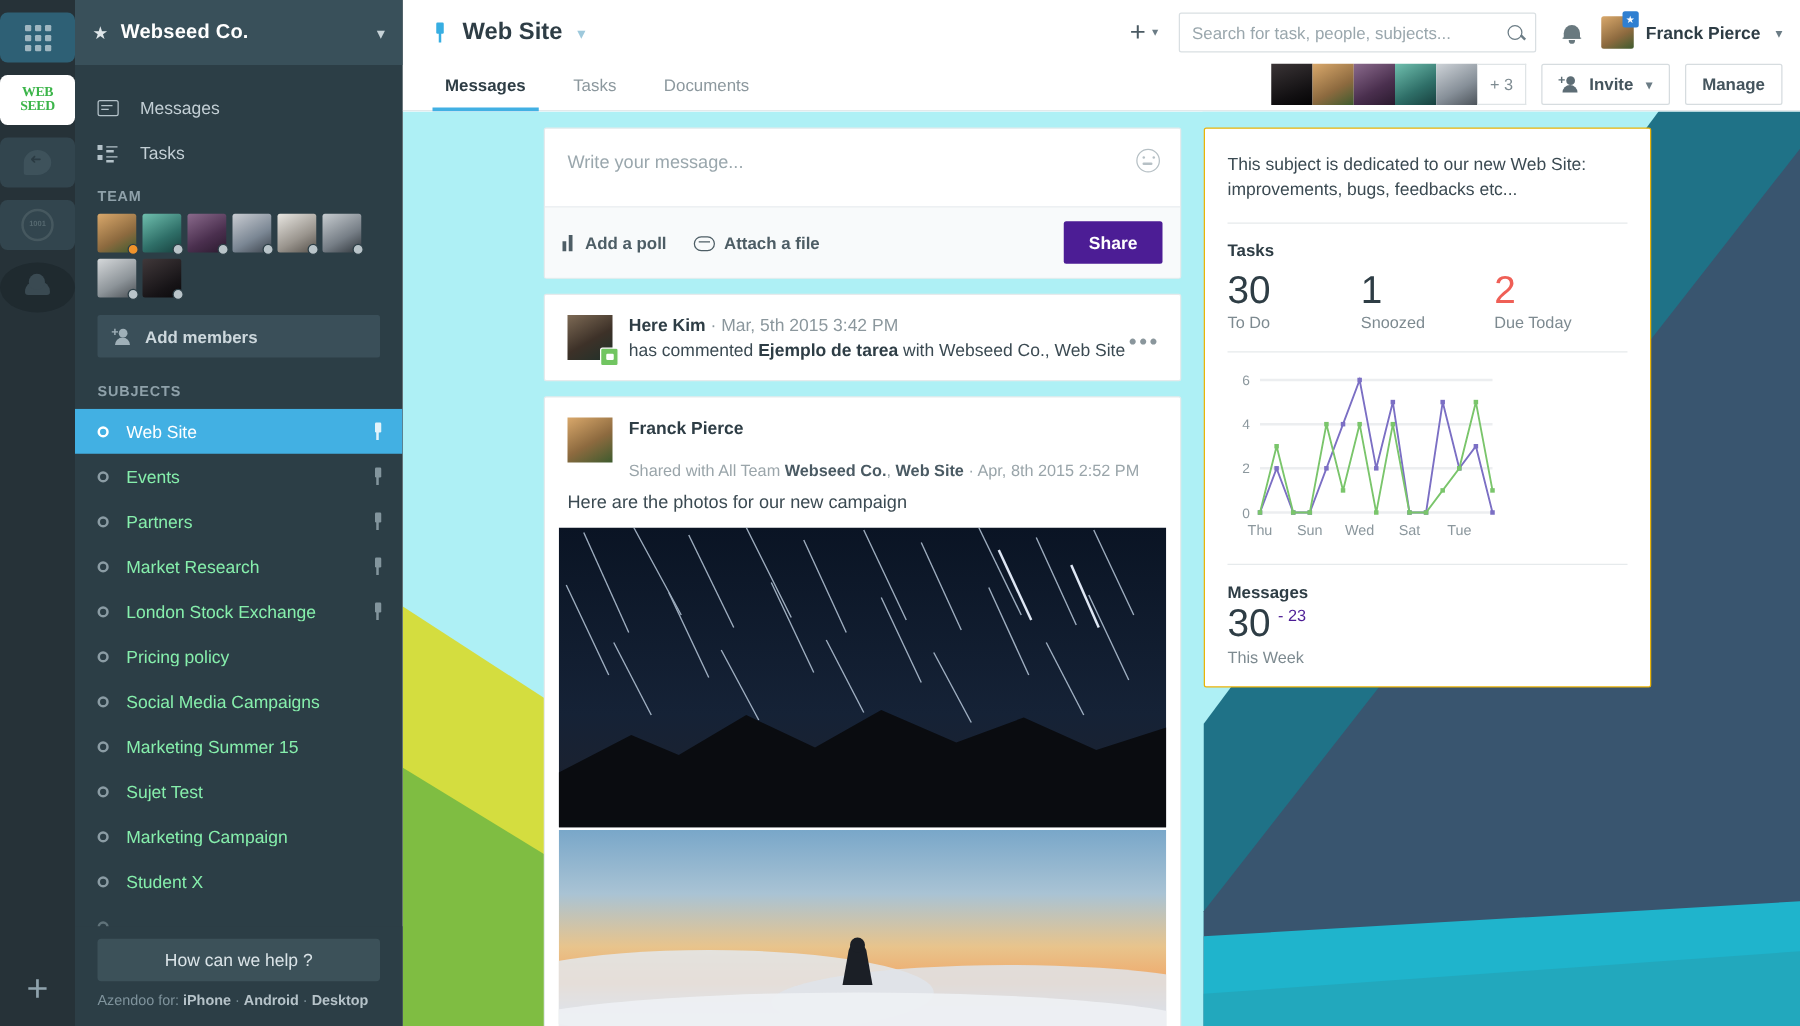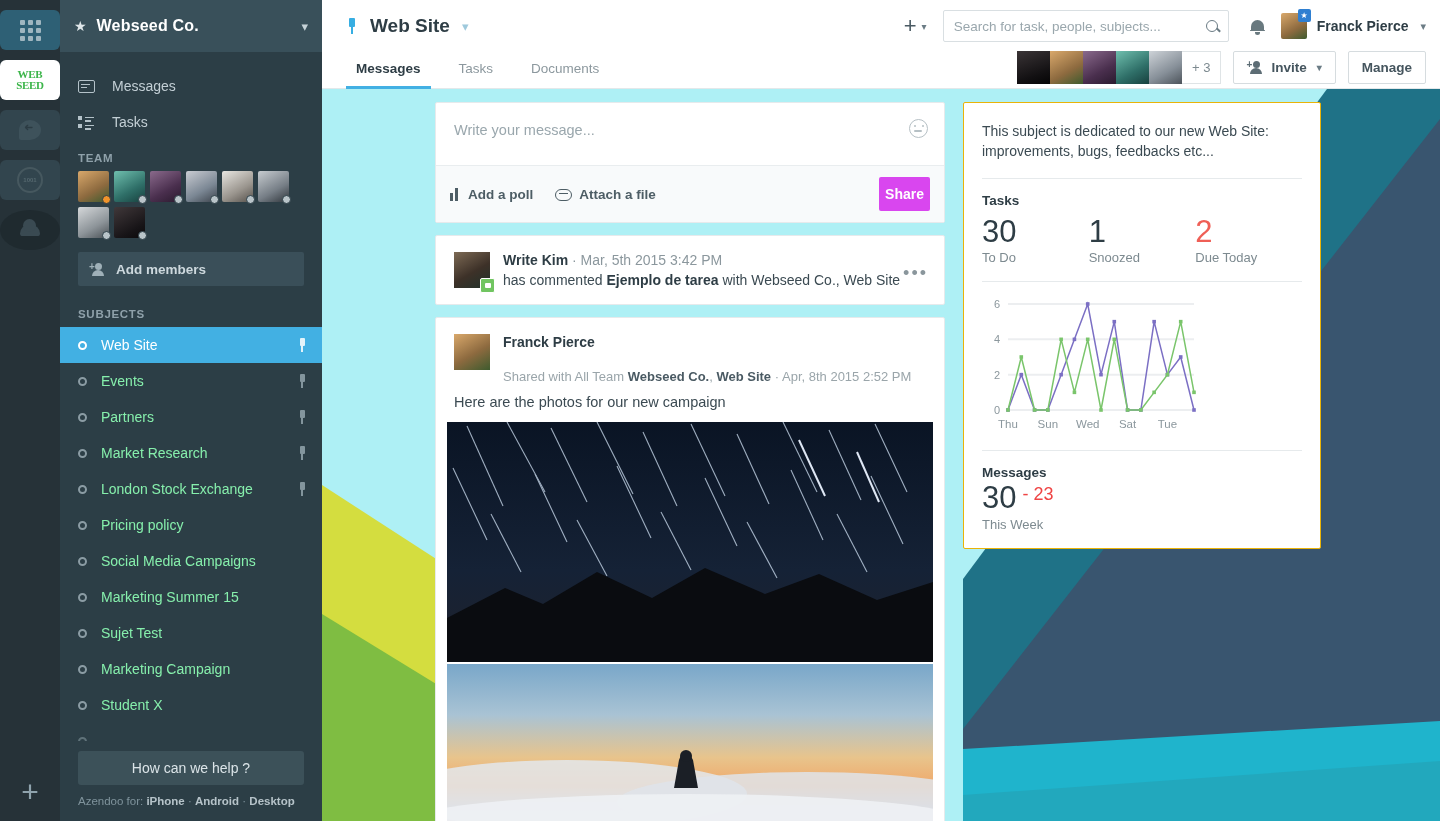--- a/index.html
+++ b/index.html
@@ -213,22 +213,22 @@
   .cf-act { display:flex; align-items:center; font-size:13.5px; color:#4d5d65; font-weight:bold; margin-right: 22px; cursor:pointer;}
   .poll-ico { display:flex; align-items:flex-end; height:13px; margin-right:8px;}
   .poll-ico i{ width:3px; background:#4d5d65; margin-right:2px; display:block;}
   .poll-ico i:nth-child(1){height:8px;}
   .poll-ico i:nth-child(2){height:13px;}
   .clip-ico { width:16px;height:12px;margin-right:8px;position:relative;}
   .clip-ico::before{content:"";position:absolute;left:0;top:1px;width:15px;height:10px;border:1.7px solid #4d5d65;border-radius:6px;}
   .clip-ico::after{content:"";position:absolute;left:3.5px;top:4.5px;width:9px;height:1.6px;background:#4d5d65;}
   .cf-spacer { flex: 1; }
   .share-btn {
-    background: #d946ef; color: #fff; font-size: 14px; font-weight: bold;
-    border: none; border-radius: 2px; padding: 9px 6px; cursor: pointer;
+    background: #4c1d95; color: #fff; font-size: 14px; font-weight: bold;
+    border: none; border-radius: 2px; padding: 9px 20px; cursor: pointer;
     font-family: "Liberation Sans", sans-serif;
   }
 
   .post { padding: 16px 18px; position: relative;}
   .post-head { display: flex; }
   .post-av { width: 36px; height: 36px; background-size: cover; margin-right: 13px; flex: 0 0 36px; position: relative;}
   .post-av .tag {
     position:absolute; right:-5px; bottom:-5px; width:15px; height:15px; background:#71c561;
     border-radius:2px; border:1.5px solid #fff; display:flex;align-items:center;justify-content:center;
   }
@@ -257,21 +257,21 @@
   .stat { flex: 1; }
   .stat-n { font-size: 31px; color: #2e3d45; font-weight: 300; line-height: 1.15;}
   .stat-n.red { color: #ef5f56; }
   .stat-l { font-size: 13px; color: #7d8a90; margin-top: 1px;}
   .act-head { display: flex; align-items: center; }
   .legend { margin-left: auto; display: flex; align-items: center; gap: 16px;}
   .lg { display: flex; align-items: center; font-size: 12.5px; color: #8b979d;}
   .lg .sw { width: 9px; height: 9px; border-radius: 1px; margin-right: 6px;}
   .chart-wrap { margin-top: 6px; }
   .msg-n { display: flex; align-items: flex-start; }
-  .msg-delta { font-size: 18px; color: #ef4444; margin: 4px 0 0 6px;}
+  .msg-delta { font-size: 13px; color: #4c1d95; margin: 4px 0 0 6px;}
 </style>
 </head>
 <body>
 
 <div id="app">
 
   <div class="rail">
     <div class="rail-tile grid">
       <div class="grid-dots">
           <i></i>
@@ -534,21 +534,21 @@
         </div>
 
         <div class="card">
           <div class="post">
             <div class="post-head">
               <span class="post-av" style="background:linear-gradient(150deg,#7d6a55,#3d3128 55%,#20312a)">
                 <span class="tag"></span>
               </span>
               <div class="post-meta">
                 <div class="pm-line1">
-                  <b>Write Kim</b>
+                  <b>Here Kim</b>
                   <span class="dim">·</span>
                   <span class="dim">Mar, 5th 2015 3:42 PM</span>
                 </div>
                 <div class="pm-line2">
                   <span>has commented</span>
                   <b>Ejemplo de tarea</b>
                   <span>with Webseed Co., Web Site</span>
                 </div>
               </div>
             </div>

